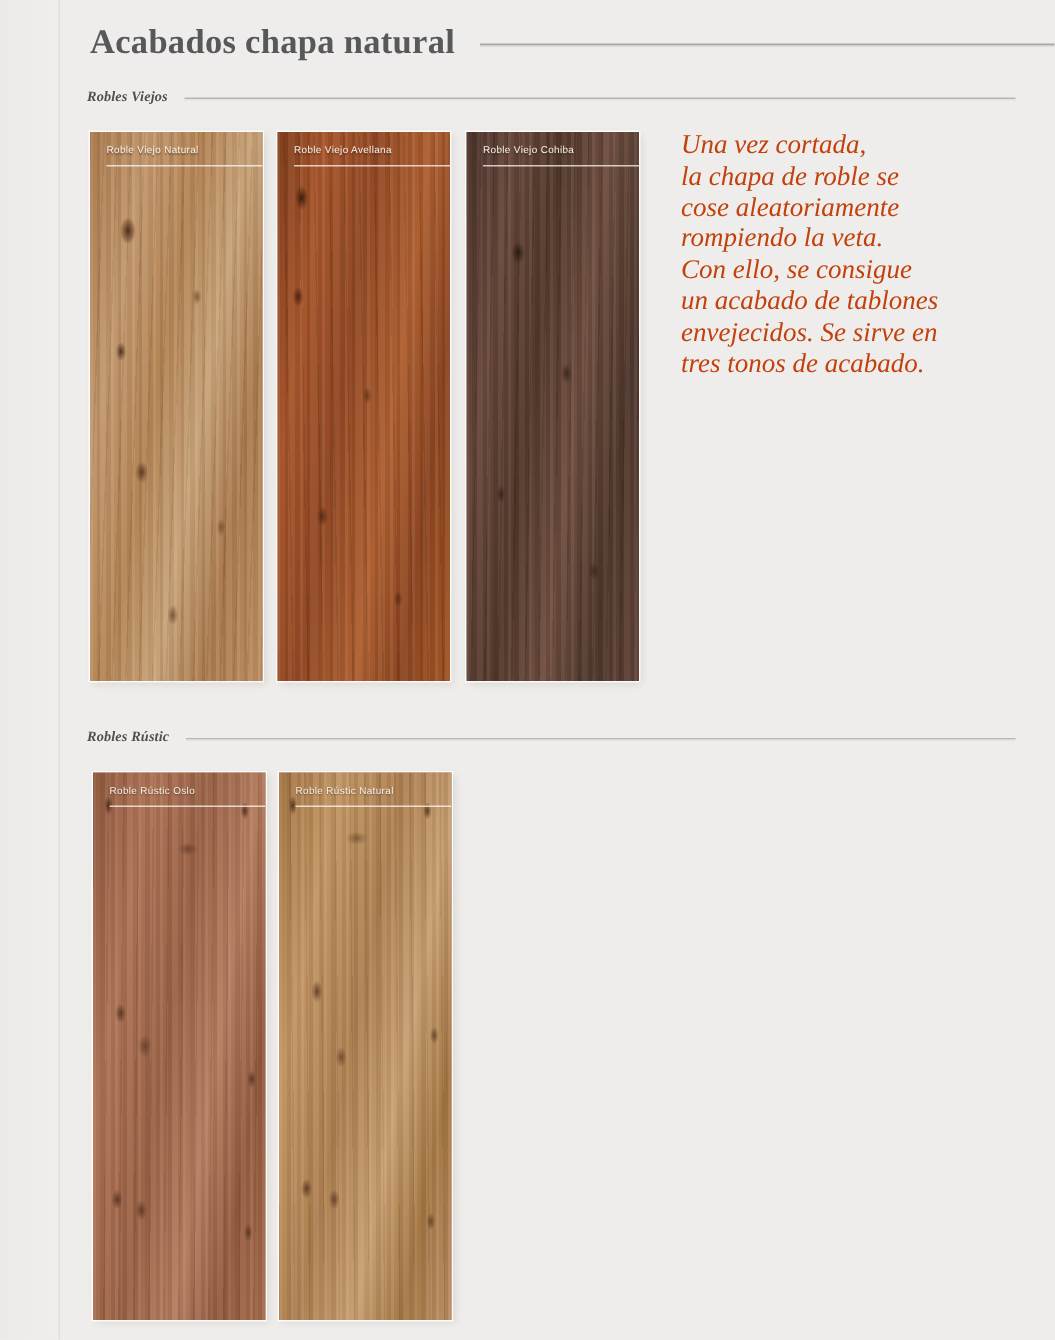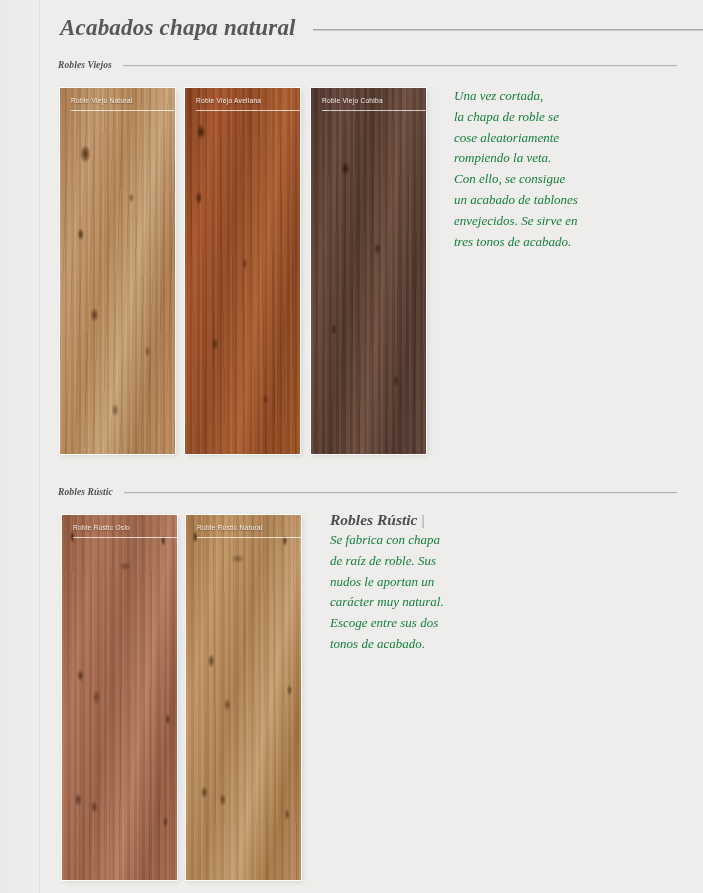--- a/index.html
+++ b/index.html
@@ -39,21 +39,20 @@
   .title-row {
     position: absolute;
     left: 60px;
     top: 10px;
     right: 0;
     height: 36px;
     display: flex;
     align-items: center;
   }
   .page-title {
-    font-style: italic;
     font-weight: bold;
     font-size: 23px;
     letter-spacing: 0.2px;
     color: #58585a;
     white-space: nowrap;
     text-align: center;
   }
   .title-rule {
     flex: 1 1 auto;
     height: 0;
@@ -140,23 +139,23 @@
     white-space: nowrap;
   }
   .desc-heading .pipe {
     font-weight: normal;
     font-style: normal;
     color: #8d8d8f;
     padding-left: 4px;
   }
   .desc-body {
     font-style: italic;
-    font-size: 13px;
+    font-size: 18px;
     line-height: 20.8px;
-    color: #15803d;
+    color: #c2410c;
     margin: 0;
     white-space: pre-line;
   }
 </style>
 </head>
 <body>
 
 <div class="page">
 
   <div class="left-edge"></div>
@@ -299,25 +298,14 @@
            radial-gradient(ellipse 5px 10px at 22% 40%, rgba(60,32,14,0.7) 0%, rgba(0,0,0,0) 74%),
            radial-gradient(ellipse 5px 9px at 36% 52%, rgba(62,33,14,0.55) 0%, rgba(0,0,0,0) 76%),
            radial-gradient(ellipse 4px 8px at 90% 48%, rgba(60,32,14,0.6) 0%, rgba(0,0,0,0) 75%),
            radial-gradient(ellipse 5px 9px at 16% 76%, rgba(60,32,14,0.7) 0%, rgba(0,0,0,0) 74%),
            radial-gradient(ellipse 5px 9px at 32% 78%, rgba(60,32,14,0.6) 0%, rgba(0,0,0,0) 75%),
            radial-gradient(ellipse 4px 8px at 88% 82%, rgba(60,32,14,0.6) 0%, rgba(0,0,0,0) 75%);"></div>
     <div class="swatch-label">Roble Rústic Natural</div>
     <div class="swatch-label-rule"></div>
   </div>
 
-  <div class="desc" style="left:330px; top:511px; width:230px;">
-    <div class="desc-heading">
-      <span>Robles Rústic</span><span class="pipe">|</span>
-    </div>
-    <div class="desc-body">Se fabrica con chapa
-de raíz de roble. Sus
-nudos le aportan un
-carácter muy natural.
-Escoge entre sus dos
-tonos de acabado.</div>
-  </div>
 
 </div>
 
 </body></html>

